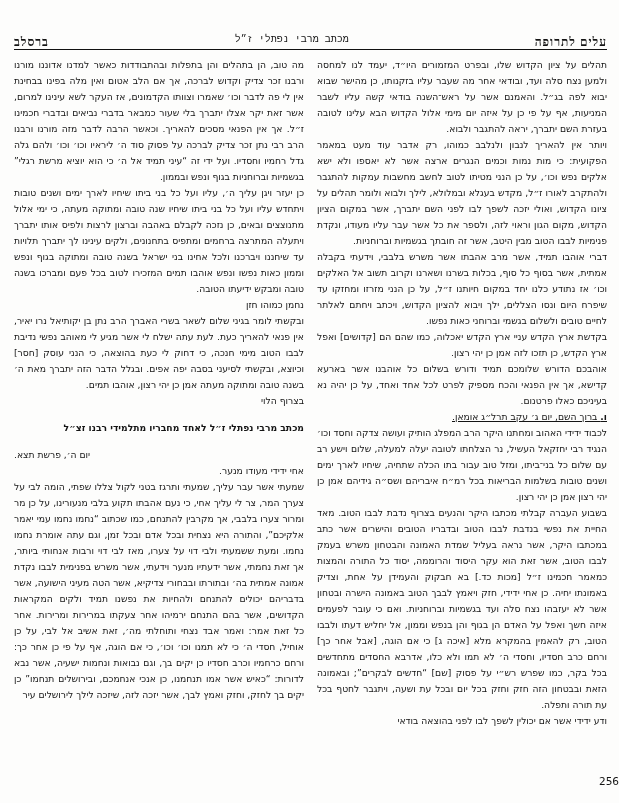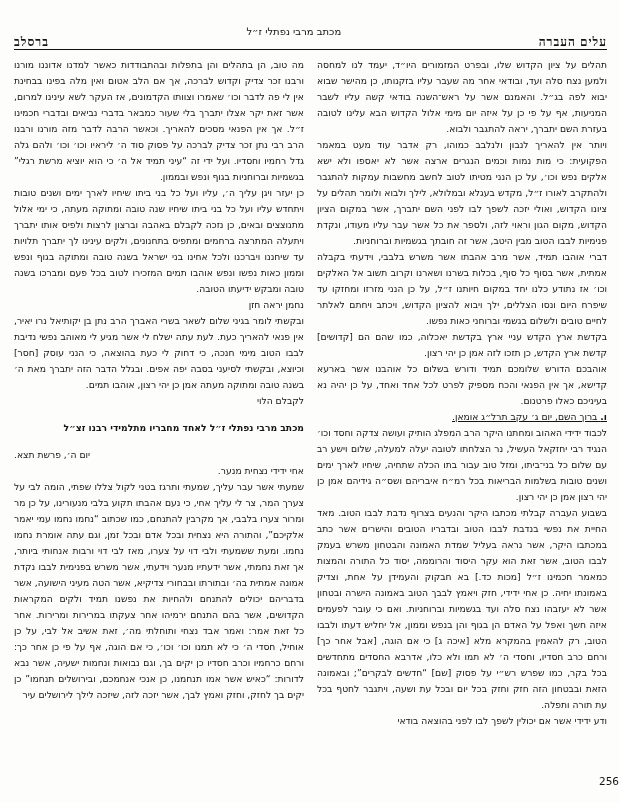--- a/index.html
+++ b/index.html
@@ -34,22 +34,23 @@
     font-size: 12px;
     font-weight: bold;
     letter-spacing: 1px;
     line-height: 1;
     white-space: nowrap;
     font-family: Liberation Serif, serif;
   }
   .header .title-center {
     font-size: 10px;
     line-height: 1;
-    padding-bottom: 11px;
+    padding-bottom: 3px;
     white-space: nowrap;
+    font-family: Liberation Mono, monospace;
   }
   
   .columns {
     display: flex;
     gap: 13px;
     height: 708px;
     overflow: hidden;
   }
   .col {
     flex: 1 1 0;
@@ -84,48 +85,48 @@
     font-size: 10.5px;
     direction: ltr;
   }
 </style>
 </head>
 <body>
 
 <div class="page">
 
   <div class="header">
-    <div class="title-main">עלים העברה</div>
+    <div class="title-main">עלים לתרופה</div>
     <div class="title-center">מכתב מרבי נפתלי ז״ל</div>
     <div class="title-main">ברסלב</div>
   </div>
 
   <div class="columns">
 
     <div class="col">
       <p>תהלים על ציון הקדוש שלו, ובפרט המזמורים היו״ד, יעמד לנו למחסה ולמען נצח סלה ועד, ובודאי אחר מה שעבר עליו בזקנותו, כן מהישר שבוא יבוא לפה בג״ל. והאמנם אשר על ראש־השנה בודאי קשה עליו לשבר המניעות, אף על פי כן על איזה יום מימי אלול הקדוש הבא עלינו לטובה בעזרת השם יתברך, יראה להתגבר ולבוא.</p>
       <p>ויותר אין להאריך לנבון ולנלבב כמוהו, רק אדבר עוד מעט במאמר הפקועית: כי מות נמות וכמים הנגרים ארצה אשר לא יאספו ולא ישא אלקים נפש וכו׳, על כן הנני מטיתו לטוב לחשב מחשבות עמקות להתגבר ולהתקרב לאורו ז״ל, מקדש בעגלא ובמלולא, לילך ולבוא ולומר תהלים על ציונו הקדוש, ואולי יזכה לשפך לבו לפני השם יתברך, אשר במקום הציון הקדוש, מקום הגון וראוי לזה, ולספר את כל אשר עבר עליו מעודו, ונקדת פנימיות לבבו הטוב מבין היטב, אשר זה חובתך בגשמיות וברוחניות.</p>
       <p>דברי אוהבו תמיד, אשר מרב אהבתו אשר משרש בלבבי, וידעתי בקבלה אמתית, אשר בסוף כל סוף, בכלות בשרנו ושארנו וקרוב תשוב אל האלקים וכו׳ אז נתודע כלנו יחד במקום חיותנו ז״ל, על כן הנני מזרזו ומחזקו עד שיפרח היום ונסו הצללים, ילך ויבוא להציון הקדוש, ויכתב ויחתם לאלתר לחיים טובים ולשלום בגשמי וברוחני כאות נפשו.</p>
-      <p>בקדשת ארץ הקדש עניי ארץ בקדשת יאכלוה, כמו שהם הם [קדושים] קדשת ארץ הקדש, כן תזכו לזה אמן כן יהי רצון.</p>
+      <p>בקדשת ארץ הקדש עניי ארץ הקדש יאכלוה, כמו שהם הם [קדושים] ואפל ארץ הקדש, כן תזכו לזה אמן כן יהי רצון.</p>
       <p>אוהבכם הדורש שלומכם תמיד ודורש בשלום כל אוהבנו אשר בארעא קדישא, אך אין הפנאי והכח מספיק לפרט לכל אחד ואחד, על כן יהיה נא בעיניכם כאלו פרטנום.</p>
       <p class="section-line"><span class="section-marker">ו.</span><span> ברוך השם, יום ג׳ עקב תרל״ג אומאן.</span></p>
       <p>לכבוד ידידי האהוב ומחתנו היקר הרב המפלג הותיק ועושה צדקה וחסד וכו׳ הנגיד רבי יחזקאל העשיל, נר הצלחתו לטובה יעלה למעלה, שלום וישע רב עם שלום כל בני־ביתו, ומזל טוב עבור בתו הכלה שתחיה, שיחיו לארך ימים ושנים טובות בשלמות הבריאות בכל רמ״ח איבריהם ושס״ה גידיהם אמן כן יהי רצון אמן כן יהי רצון.</p>
       <p>בשבוע העברה קבלתי מכתבו היקר והנעים בצרוף נדבת לבבו הטוב. מאד החיית את נפשי בנדבת לבבו הטוב ובדבריו הטובים והישרים אשר כתב במכתבו היקר, אשר נראה בעליל שמדת האמונה והבטחון משרש בעמק לבבו הטוב, אשר זאת הוא עקר היסוד והרוממה, יסוד כל התורה והמצות כמאמר חכמינו ז״ל [מכות כד.] בא חבקוק והעמידן על אחת, וצדיק באמונתו יחיה. כן אחי ידידי, חזק ויאמץ לבבך הטוב באמונה הישרה ובטחון אשר לא יעזבהו נצח סלה ועד בגשמיות וברוחניות. ואם כי עובר לפעמים איזה חשך ואפל על האדם הן בגוף והן בנפש וממון, אל יחליש דעתו ולבבו הטוב, רק להאמין בהמקרא מלא [איכה ג] כי אם הוגה, [אבל אחר כך] ורחם כרב חסדיו, וחסדי ה׳ לא תמו ולא כלו, אדרבא החסדים מתחדשים בכל בקר, כמו שפרש רש״י על פסוק [שם] “חדשים לבקרים”; ובאמונה הזאת ובבטחון הזה חזק וחזק בכל יום ובכל עת ושעה, ויתגבר לחטף בכל עת תורה ותפלה.</p>
       <p>ודע ידידי אשר אם יכולין לשפך לבו לפני בהוצאה בודאי</p>
     </div>
 
     <div class="col">
       <p>מה טוב, הן בתהלים והן בתפלות ובהתבודדות כאשר למדנו אדוננו מורנו ורבנו זכר צדיק וקדוש לברכה, אך אם הלב אטום ואין מלה בפינו בבחינת אין לי פה לדבר וכו׳ שאמרו וצוותו הקדמונים, אז העקר לשא עינינו למרום, אשר זאת יקר אצלו יתברך בלי שעור כמבאר בדברי נביאים ובדברי חכמינו ז״ל. אך אין הפנאי מסכים להאריך. וכאשר הרבה לדבר מזה מורנו ורבנו הרב רבי נתן זכר צדיק לברכה על פסוק סוד ה׳ ליראיו וכו׳ וכו׳ ולהם גלה גדל רחמיו וחסדיו. ועל ידי זה “עיני תמיד אל ה׳ כי הוא יוציא מרשת רגלי” בגשמיות וברוחניות בגוף ונפש ובממון.</p>
       <p>כן יעזר ויגן עליך ה׳, עליו ועל כל בני ביתו שיחיו לארך ימים ושנים טובות ויתחדש עליו ועל כל בני ביתו שיחיו שנה טובה ומתוקה מעתה, כי ימי אלול מתנוצצים ובאים, כן נזכה לקבלם באהבה וברצון לרצות ולפיס אותו יתברך ויתעלה המתרצה ברחמים ומתפיס בתחנונים, ולקים עינינו לך יתברך תלויות עד שיחננו ויברכנו ולכל אחינו בני ישראל בשנה טובה ומתוקה בגוף ונפש וממון כאות נפשו ונפש אוהבו תמים המזכירו לטוב בכל פעם ומברכו בשנה טובה ומבקש ידיעתו הטובה.</p>
-      <p class="sig">נחמן יראה חזן</p>
+      <p class="sig">נחמן כמוהו חזן</p>
       <p>ובקשתי לומר בגיני שלום לשאר בשרי האברך הרב נתן בן יקותיאל נרו יאיר, אין פנאי להאריך כעת. לעת עתה ישלח לי אשר מגיע לי מאוהב נפשי נדיבת לבבו הטוב מימי חנכה, כי דחוק לי כעת בהוצאה, כי הנני עוסק [חסר] וכיוצא, ובקשתי לסיעני בסבה יפה אפים. ובגלל הדבר הזה יתברך מאת ה׳ בשנה טובה ומתוקה מעתה אמן כן יהי רצון, אוהבו תמים.</p>
-      <p class="sig">לקבלם הלוי</p>
+      <p class="sig">בצרוף הלוי</p>
       <p class="letter-heading">מכתב מרבי נפתלי ז״ל לאחד מחבריו מתלמידי רבנו זצ״ל</p>
       <p class="date-line">יום ה׳, פרשת תצא.</p>
-      <p class="salutation">אחי ידידי נצחית מנער.</p>
+      <p class="salutation">אחי ידידי מעודו מנער.</p>
       <p>שמעתי אשר עבר עליך, שמעתי ותרגז בטני לקול צללו שפתי, הומה לבי על צערך המר, צר לי עליך אחי, כי נעם אהבתו תקוע בלבי מנעורינו, על כן מר ומרור צערו בלבבי, אך מקרבין להתנחם, כמו שכתוב “נחמו נחמו עמי יאמר אלקיכם”, והתורה היא נצחית ובכל אדם ובכל זמן, וגם עתה אומרת נחמו נחמו. ומעת ששמעתי ולבי דוי על צערו, מאז לבי דוי ורבות אנחותי ביותר, אך זאת נחמתי, אשר ידעתיו מנער וידעתי, אשר משרש בפנימית לבבו נקדת אמונה אמתית בה׳ ובתורתו ובבחורי צדיקיא, אשר הטה מעיני הישועה, אשר בדבריהם יכולים להתנחם ולהחיות את נפשנו תמיד ולקים המקראות הקדושים, אשר בהם התנחם ירמיהו אחר צעקתו במרירות ומרירות. אחר כל זאת אמר: ואמר אבד נצחי ותוחלתי מה׳, זאת אשיב אל לבי, על כן אוחיל, חסדי ה׳ כי לא תמנו וכו׳ וכו׳, כי אם הוגה, אף על פי כן אחר כך: ורחם כרחמיו וכרב חסדיו כן יקים בך, וגם נבואות ונחמות ישעיה, אשר נבא לדורות: “כאיש אשר אמו תנחמנו, כן אנכי אנחמכם, ובירושלים תנחמו” כן יקים בך לחזק, וחזק ואמץ לבך, אשר יזכה לזה, שיזכה לילך לירושלים עיר</p>
     </div>
 
   </div>
 
   <div class="footer">256</div>
 
 </div>
 
 </body></html>

